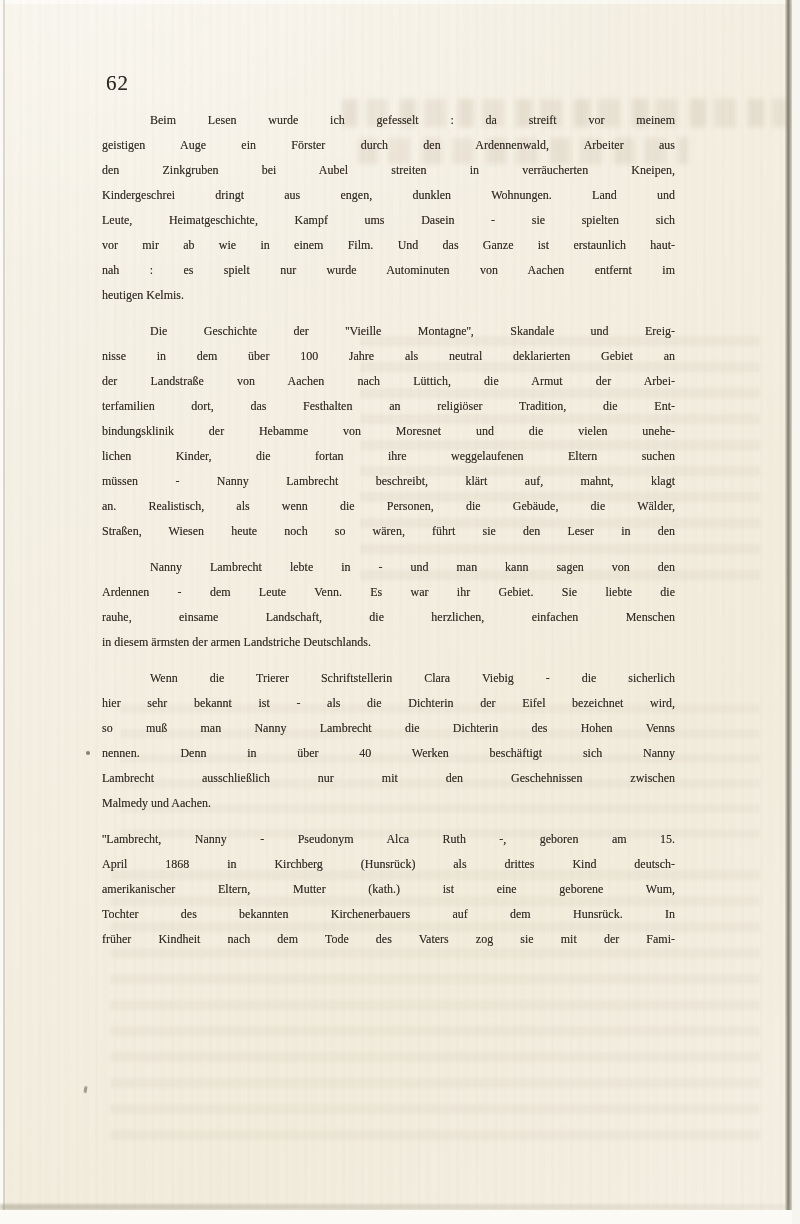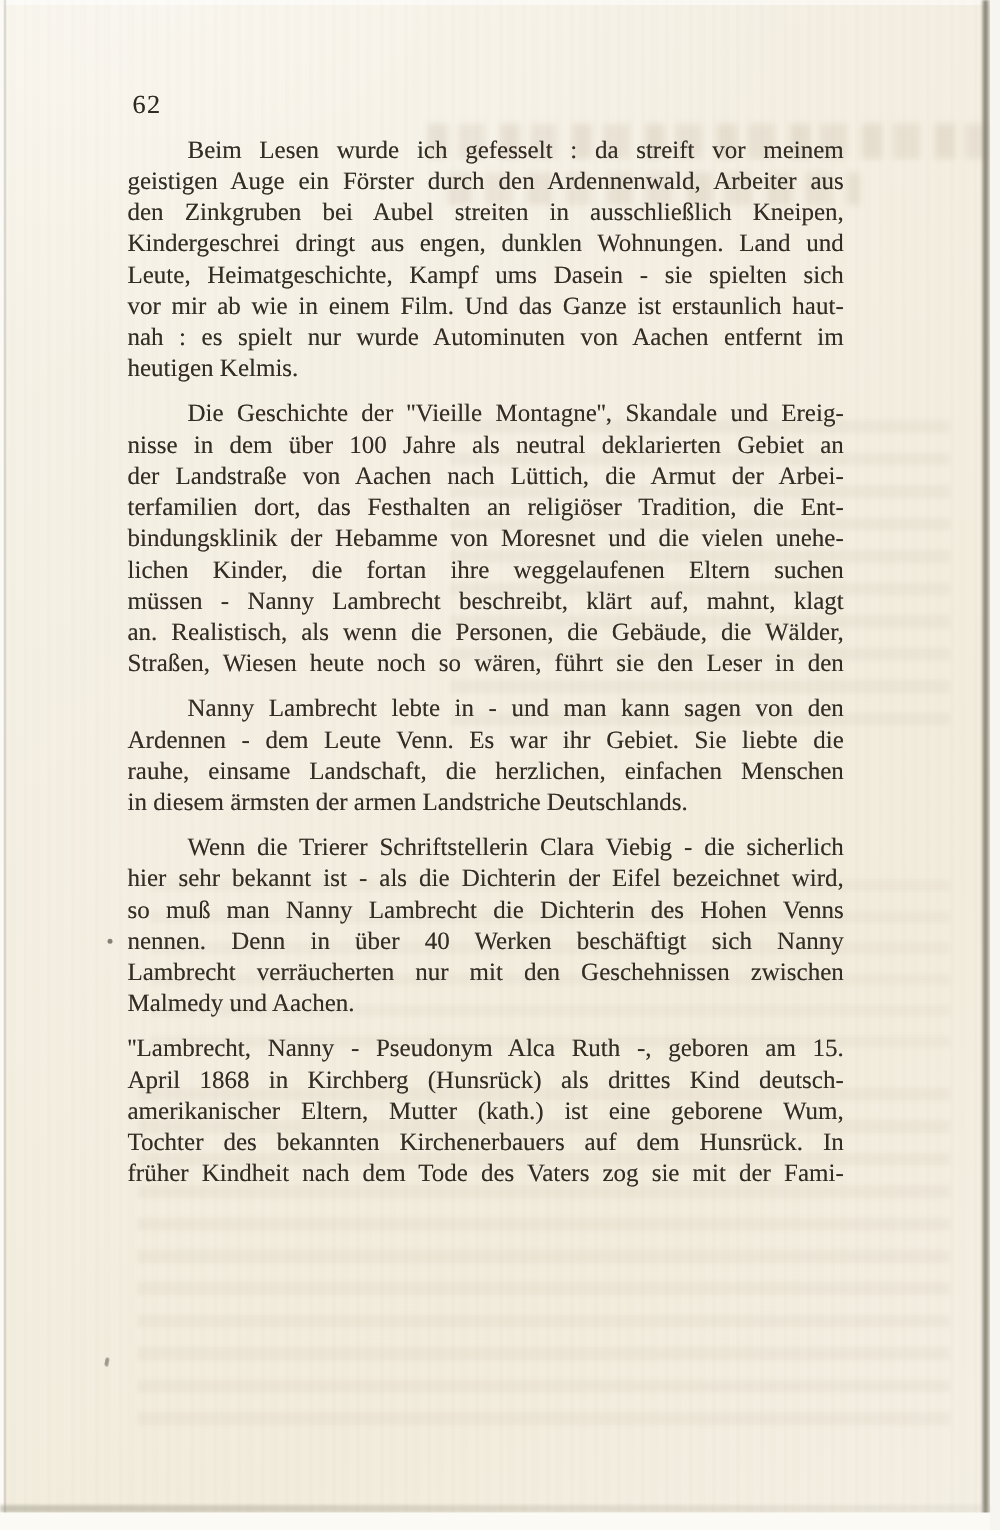--- a/index.html
+++ b/index.html
@@ -53,21 +53,21 @@
     color: #2f2a24;
     text-shadow: 0 0 0.5px rgba(47,42,36,0.55);
   }
 
   
   .textblock {
     position: absolute;
     left: 102px;
     top: 108px;
     width: 573px;
-    font-size: 20px;
+    font-size: 12px;
     line-height: 25px;
     text-shadow: 0 0 0.5px rgba(47,42,36,0.5);
   }
   .para + .para { margin-top: 11px; }
   .line { text-align: justify; text-align-last: justify; white-space: normal; }
   .line.last { text-align-last: left; }
   .para.indent .line.first { text-indent: 48px; }
 
   
   .ghost { position: absolute; pointer-events: none; }
@@ -126,21 +126,21 @@
   <div class="ghost ghost-body-1"></div>
   <div class="ghost ghost-body-2"></div>
   <div class="ghost ghost-body-3"></div>
 
   <div class="pagenum">62</div>
 
   <div class="textblock">
       <div class="para indent">
         <div class="line first">Beim Lesen wurde ich gefesselt : da streift vor meinem</div>
         <div class="line">geistigen Auge ein Förster durch den Ardennenwald, Arbeiter aus</div>
-        <div class="line">den Zinkgruben bei Aubel streiten in ausschließlich Kneipen,</div>
+        <div class="line">den Zinkgruben bei Aubel streiten in verräucherten Kneipen,</div>
         <div class="line">Kindergeschrei dringt aus engen, dunklen Wohnungen. Land und</div>
         <div class="line">Leute, Heimatgeschichte, Kampf ums Dasein - sie spielten sich</div>
         <div class="line">vor mir ab wie in einem Film. Und das Ganze ist erstaunlich haut-</div>
         <div class="line">nah : es spielt nur wurde Autominuten von Aachen entfernt im</div>
         <div class="line last">heutigen Kelmis.</div>
       </div>
       <div class="para indent">
         <div class="line first">Die Geschichte der ''Vieille Montagne'', Skandale und Ereig-</div>
         <div class="line">nisse in dem über 100 Jahre als neutral deklarierten Gebiet an</div>
         <div class="line">der Landstraße von Aachen nach Lüttich, die Armut der Arbei-</div>
@@ -155,21 +155,21 @@
         <div class="line first">Nanny Lambrecht lebte in - und man kann sagen von den</div>
         <div class="line">Ardennen - dem Leute Venn. Es war ihr Gebiet. Sie liebte die</div>
         <div class="line">rauhe, einsame Landschaft, die herzlichen, einfachen Menschen</div>
         <div class="line last">in diesem ärmsten der armen Landstriche Deutschlands.</div>
       </div>
       <div class="para indent">
         <div class="line first">Wenn die Trierer Schriftstellerin Clara Viebig - die sicherlich</div>
         <div class="line">hier sehr bekannt ist - als die Dichterin der Eifel bezeichnet wird,</div>
         <div class="line">so muß man Nanny Lambrecht die Dichterin des Hohen Venns</div>
         <div class="line">nennen. Denn in über 40 Werken beschäftigt sich Nanny</div>
-        <div class="line">Lambrecht verräucherten nur mit den Geschehnissen zwischen</div>
+        <div class="line">Lambrecht ausschließlich nur mit den Geschehnissen zwischen</div>
         <div class="line last">Malmedy und Aachen.</div>
       </div>
       <div class="para">
         <div class="line first">''Lambrecht, Nanny - Pseudonym Alca Ruth -, geboren am 15.</div>
         <div class="line">April 1868 in Kirchberg (Hunsrück) als drittes Kind deutsch-</div>
         <div class="line">amerikanischer Eltern, Mutter (kath.) ist eine geborene Wum,</div>
         <div class="line">Tochter des bekannten Kirchenerbauers auf dem Hunsrück. In</div>
         <div class="line">früher Kindheit nach dem Tode des Vaters zog sie mit der Fami-</div>
       </div>
     </div>

